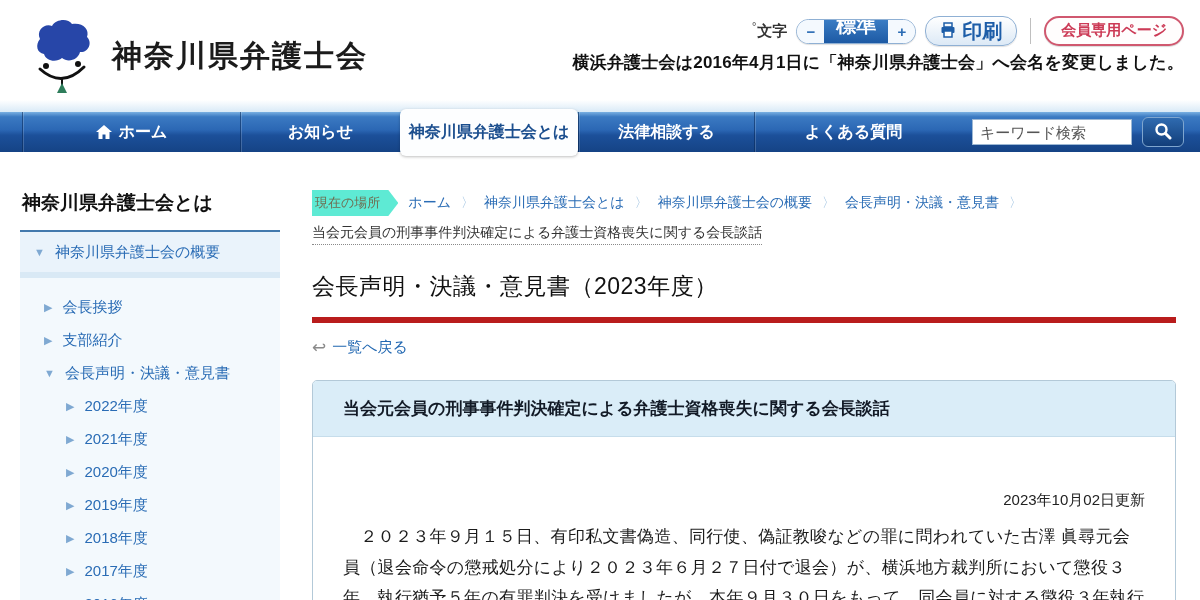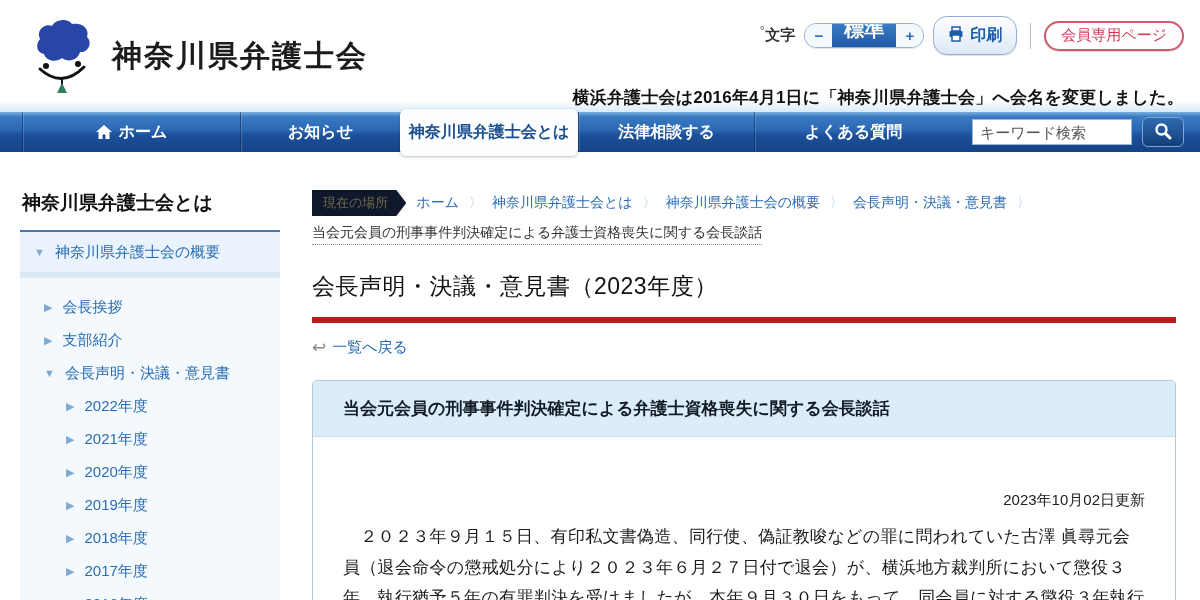--- a/index.html
+++ b/index.html
@@ -20,29 +20,29 @@
   .utility-row { display:flex; align-items:center; gap:9px; }
   .font-size-label { font-size:15px; font-weight:bold; color:#333; position:relative; }
   .deg { font-size:11px; color:#777; position:relative; top:-6px; margin-right:1px; }
   .font-sizer { display:flex; align-items:center; height:25px; border:1px solid #8fb0d4;
     border-radius:13px; overflow:hidden; background:#f4f9fe;
     box-shadow:0 1px 1px rgba(0,0,0,.12); }
   .fs-btn { width:27px; height:100%; border:none; background:#f4f9fe; color:#2b6cb4;
     font-size:15px; font-weight:bold; cursor:pointer; line-height:1; }
   .fs-current { background:linear-gradient(#3a7cc4,#1d5aa4); color:#fff; font-size:20px;
     font-weight:bold; padding:3px 12px 15px; height:100%; display:flex; align-items:center; cursor:pointer; }
-  .print-btn { display:flex; align-items:center; gap:6px; height:39px; padding:0 14px;
+  .print-btn { display:flex; align-items:center; gap:6px; height:30px; padding:0 14px;
     border:1px solid #8fb0d4; border-radius:14px;
-    background:linear-gradient(#ffffff,#dce9f6); color:#1d5da8; font-size:16px; font-weight:bold;
+    background:linear-gradient(#ffffff,#dce9f6); color:#1d5da8; font-size:20px; font-weight:bold;
     cursor:pointer; box-shadow:0 1px 1px rgba(0,0,0,.12); }
   .v-divider { width:1px; height:26px; background:#bfbfbf; margin:0 4px; }
   .members-btn { display:inline-block; border:2px solid #d0586f; border-radius:15px;
-    background:#fffdfd; color:#cc3a56; font-size:15px; font-weight:normal; padding:3px 15px 4px;
+    background:#fffdfd; color:#cc3a56; font-size:15px; font-weight:bold; padding:3px 15px 4px;
     text-decoration:none; cursor:pointer; box-shadow:0 1px 1px rgba(0,0,0,.15); }
-  .notice { margin-top:31px; font-size:17px; font-weight:bold; color:#111; letter-spacing:.2px; }
+  .notice { margin-top:5px; font-size:17px; font-weight:bold; color:#111; letter-spacing:.2px; }
   .header-fade { height:12px; background:linear-gradient(#ffffff,#d9eaf7); }
 
   
   .main-nav { height:40px; display:flex; align-items:stretch; padding-left:22px;
     background:linear-gradient(#79b0e2 0%, #3b7ac2 12%, #2b67b4 45%, #1c509a 58%, #154385 100%);
     position:relative; }
   .nav-item { display:flex; align-items:center; justify-content:center; gap:7px;
     color:#fff; font-size:16px; font-weight:bold; cursor:pointer;
     border-left:1px solid rgba(10,40,85,.55); box-shadow:inset 1px 0 0 rgba(255,255,255,.18); }
   .nav-item:last-of-type { border-right:1px solid rgba(10,40,85,.55); }
@@ -70,21 +70,21 @@
     color:#2a6cb5; font-size:15px; cursor:pointer; display:flex; align-items:center; gap:10px; }
   .side-menu { background:#f3f9fd; padding:13px 0 18px; list-style:none; }
   .side-menu li { display:flex; align-items:center; gap:10px; padding:7px 0 7px 24px;
     font-size:15px; color:#2a6cb5; cursor:pointer; }
   .side-menu li.year { padding-left:46px; }
   .tri { color:#7fa9d2; font-size:11px; line-height:1; flex:none; }
 
   
   .content { flex:1; margin-left:32px; min-width:0; }
   .breadcrumb-row { display:flex; align-items:center; flex-wrap:wrap; gap:10px; font-size:14px; }
-  .crumb-tag { background:#0f172a; color:#6f6b50; font-size:13px; padding:4px 18px 4px 11px;
+  .crumb-tag { background:#5eead4; color:#6f6b50; font-size:13px; padding:4px 18px 4px 3px;
     clip-path:polygon(0 0, calc(100% - 10px) 0, 100% 50%, calc(100% - 10px) 100%, 0 100%); }
   .crumb-link { color:#2a6cb5; text-decoration:none; cursor:pointer; }
   .crumb-sep { color:#9ec1e0; font-size:13px; }
   .crumb-current { margin-top:8px; font-size:14px; color:#333; width:fit-content;
     border-bottom:1px dotted #8a8a8a; padding-bottom:2px; }
 
   .page-title { margin-top:26px; font-size:23px; font-weight:normal; color:#111;
     padding-bottom:15px; border-bottom:6px solid #b91c1c; letter-spacing:.5px; }
   .back-row { margin:14px 0 22px; display:flex; align-items:center; gap:6px; }
   .back-arrow { color:#8a8a8a; font-size:17px; }

